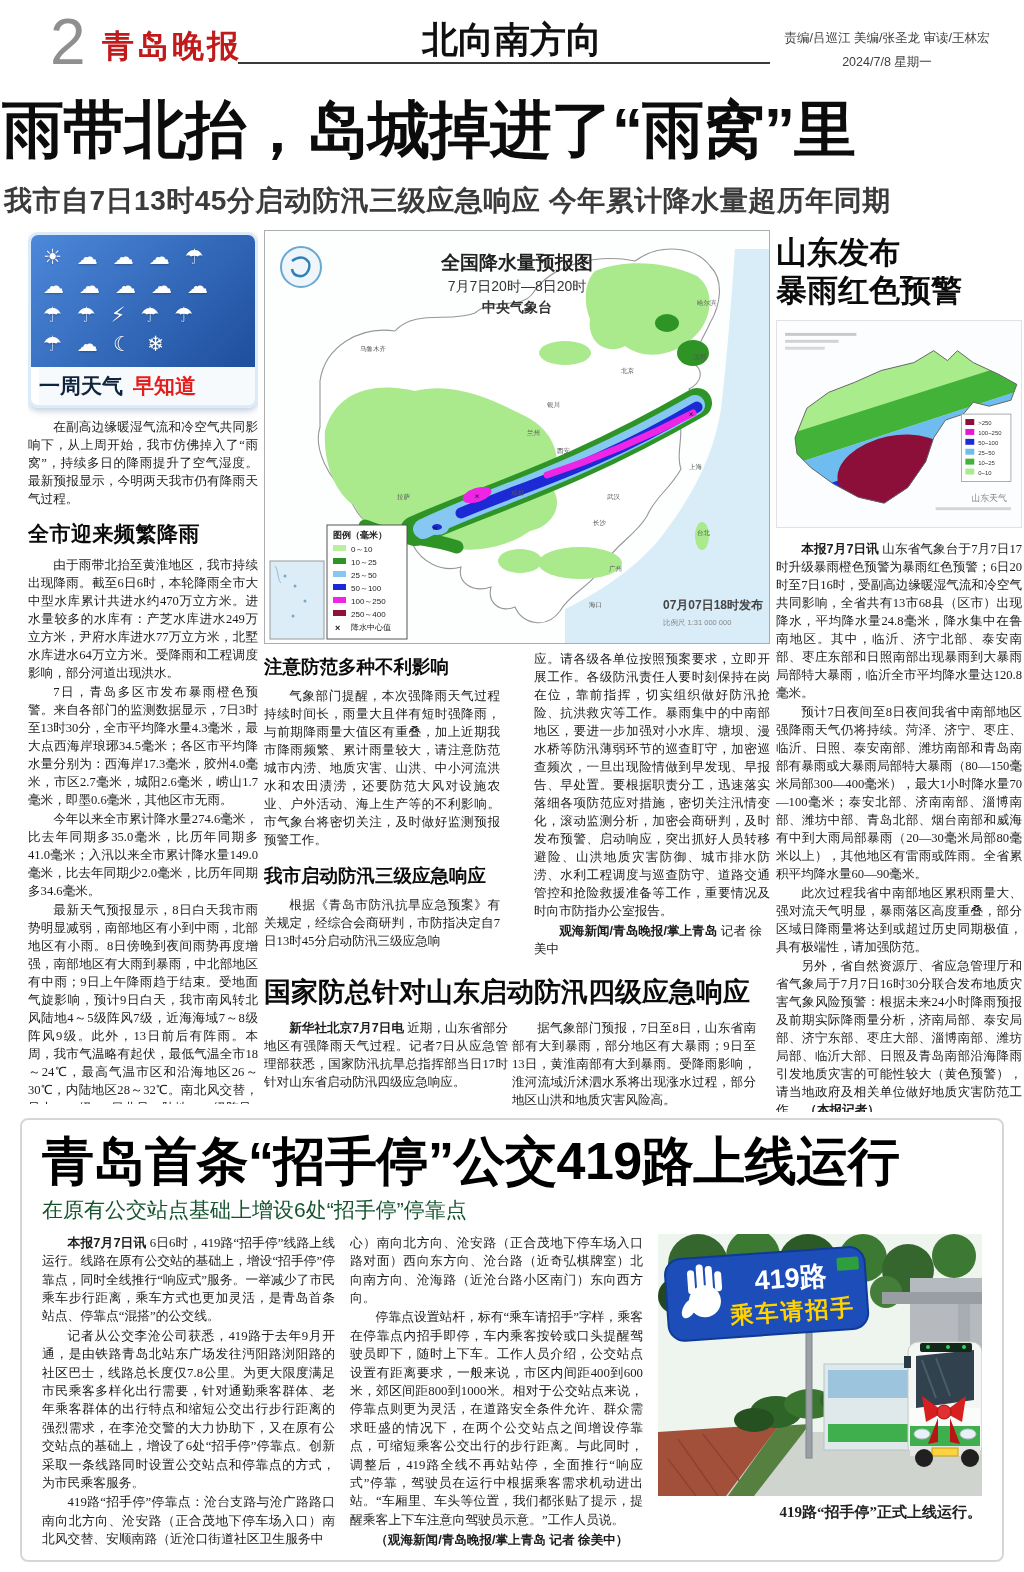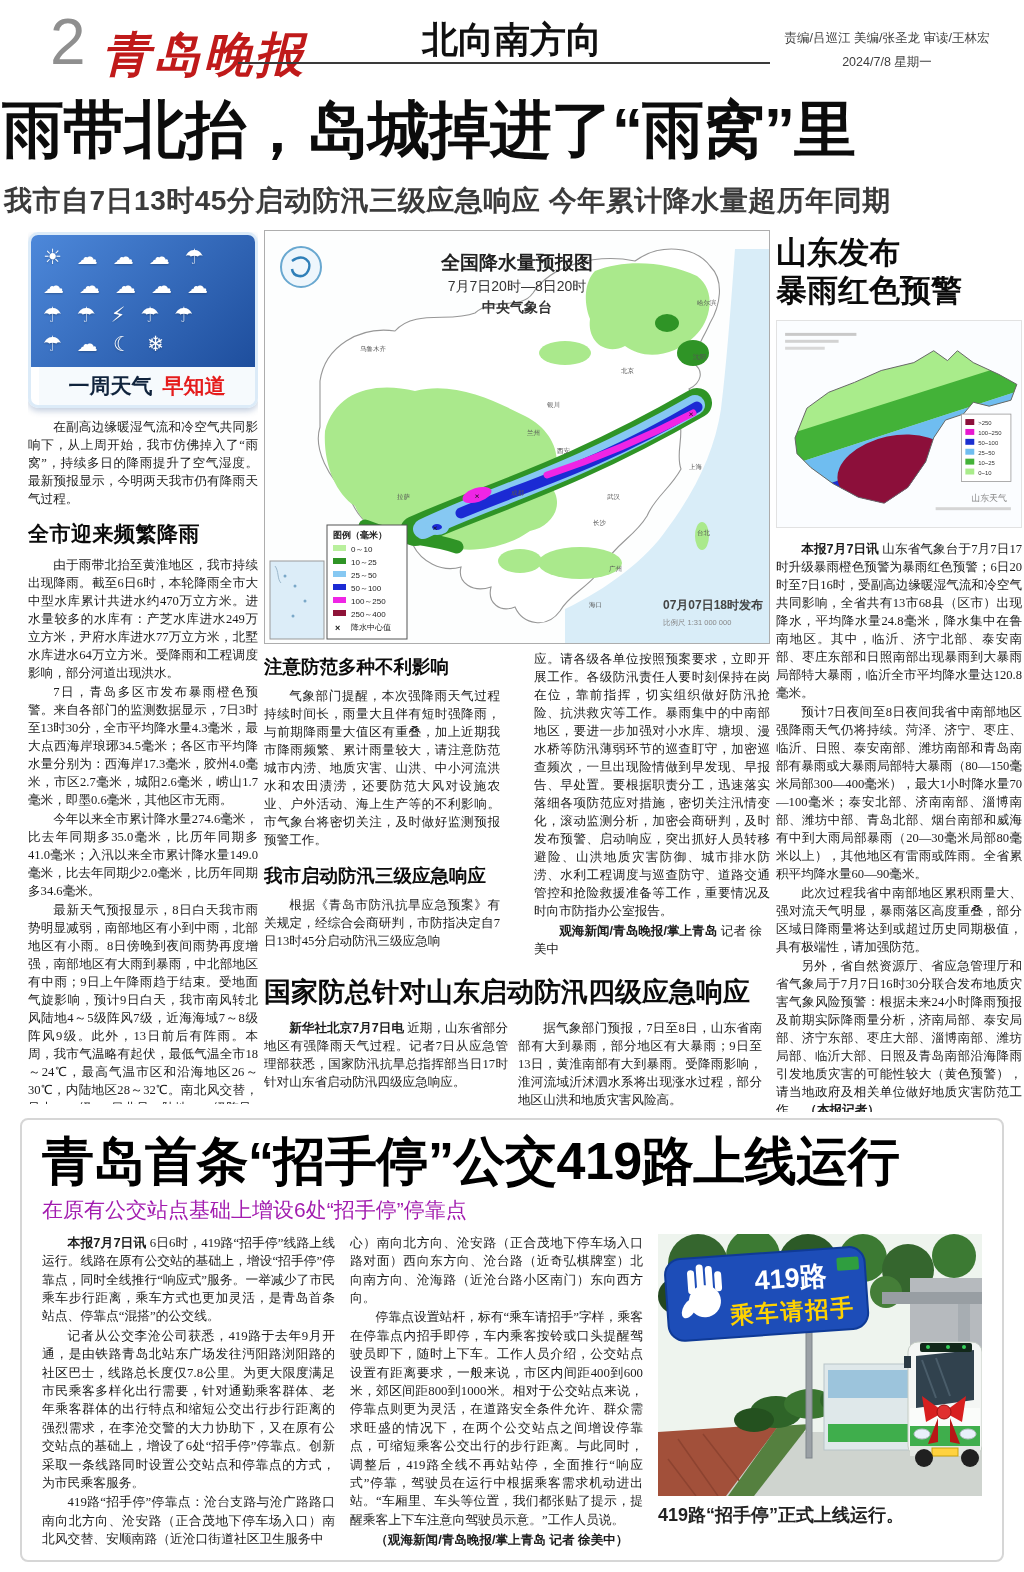--- a/index.html
+++ b/index.html
@@ -2,22 +2,22 @@
 <html><head>
 <meta charset="utf-8">
 <style>
   html,body{margin:0;padding:0;background:#ffffff;}
   body{width:1024px;height:1572px;position:relative;overflow:hidden;
        font-family:"Liberation Serif",serif;color:#1c1c1c;}
   .abs{position:absolute;}
   
   #hdr-num{left:50px;top:10px;font-family:"Liberation Sans",sans-serif;font-weight:400;
            font-size:64px;color:#8f8f8f;line-height:1;}
-  #hdr-masthead{left:102px;top:30px;font-family:"DejaVu Serif",serif;font-style:italic;
-           font-weight:900;font-size:48px;color:#c01a1a;letter-spacing:3px;line-height:1;}
+  #hdr-masthead{left:102px;top:30px;font-family:"DejaVu Serif",serif;
+           font-weight:900;font-size:32px;color:#c01a1a;letter-spacing:3px;line-height:1;}
   #hdr-line{left:238px;top:62px;width:532px;height:2px;background:#3a3a3a;}
   #hdr-section{left:362px;top:16px;width:300px;text-align:center;
            font-family:"Liberation Sans",sans-serif;font-weight:900;font-size:36px;color:#101010;}
   #hdr-editors{left:770px;top:30px;width:234px;text-align:center;font-size:12.5px;color:#3d3d3d;
            font-family:"Liberation Sans",sans-serif;}
   #hdr-date{left:770px;top:54px;width:234px;text-align:center;font-size:12.5px;color:#3d3d3d;
            font-family:"Liberation Sans",sans-serif;}
   
   #lead-h{left:2px;top:96px;width:1018px;font-family:"Liberation Sans",sans-serif;
           font-weight:900;font-size:62px;letter-spacing:-1px;color:#0c0c0c;white-space:nowrap;line-height:1.1;}
@@ -39,44 +39,44 @@
   .lead-tag{font-weight:700;font-family:"Liberation Sans",sans-serif;}
   .byline{font-size:12.6px;line-height:18px;font-weight:700;text-indent:2em;margin-top:2px;
           font-family:"Liberation Sans",sans-serif;}
   
   #weather-card{border:3px solid #dcebf8;border-radius:10px;overflow:hidden;
                 box-shadow:0 3px 6px rgba(40,80,140,.28);}
   #weather-blue{background:linear-gradient(135deg,#4d88da,#1e4e9d);height:124px;
                 display:flex;flex-direction:column;justify-content:space-evenly;padding:4px 12px;}
   .w-row{color:#ffffff;font-size:21px;letter-spacing:15px;line-height:1;white-space:nowrap;
          text-shadow:0 1px 2px rgba(0,0,0,.25);font-family:"DejaVu Sans",sans-serif;}
-  #weather-banner{background:#f6fafd;height:38px;display:flex;align-items:center;justify-content:center;
+  #weather-banner{background:#f6fafd;height:38px;display:flex;align-items:center;justify-content:flex-start;
                 gap:10px;font-family:"Liberation Sans",sans-serif;font-weight:900;font-size:21px;color:#10233c;margin-left:8px;}
   #weather-banner .accent{color:#e51c1c;}
   
   #national h2{font-family:"Liberation Sans",sans-serif;font-weight:900;font-size:27px;margin:0 0 9px;
                color:#0b0b0b;white-space:nowrap;}
-  #national .cols{display:flex;gap:10px;}
+  #national .cols{display:flex;gap:4px;}
   #national .cols div{width:244px;}
   
   #sd-title{font-family:"Liberation Sans",sans-serif;font-weight:900;font-size:31px;line-height:38px;
             color:#0b0b0b;}
   #sd-map{margin:10px 0 8px;border:1px solid #e2e2e2;}
   
   #bus-box{left:20px;top:1118px;width:984px;height:444px;border:2px solid #d6d6d6;border-radius:8px;
            box-sizing:border-box;background:#ffffff;padding:12px 20px;}
   #bus-h{font-family:"Liberation Sans",sans-serif;font-weight:900;font-size:52px;color:#000000;
          letter-spacing:-.5px;white-space:nowrap;line-height:1.15;}
-  #bus-sub{font-family:"Liberation Sans",sans-serif;font-weight:500;font-size:21px;color:#a21caf;margin-top:4px;}
+  #bus-sub{font-family:"Liberation Sans",sans-serif;font-weight:500;font-size:21px;color:#14532d;margin-top:4px;}
   #bus-row{display:flex;gap:15px;margin-top:10px;}
   .buscol{width:293px;}
   .buscol .para{font-size:12.8px;line-height:18.4px;}
   #bus-photo-wrap{width:324px;}
-  #bus-caption{text-align:left;font-size:18px;font-weight:700;margin-top:3px;color:#222;
-               font-family:Liberation Sans, sans-serif;}
+  #bus-caption{text-align:right;font-size:15px;font-weight:700;margin-top:3px;color:#222;
+               font-family:Liberation Serif, serif;}
 </style>
 </head>
 <body>
 
 <div class="abs" id="hdr-num">2</div>
 <div class="abs" id="hdr-masthead">青岛晚报</div>
 <div class="abs" id="hdr-line"></div>
 <div class="abs" id="hdr-section">北向南方向</div>
 <div class="abs" id="hdr-editors">责编/吕巡江 美编/张圣龙 审读/王林宏</div>
 <div class="abs" id="hdr-date">2024/7/8 星期一</div>

